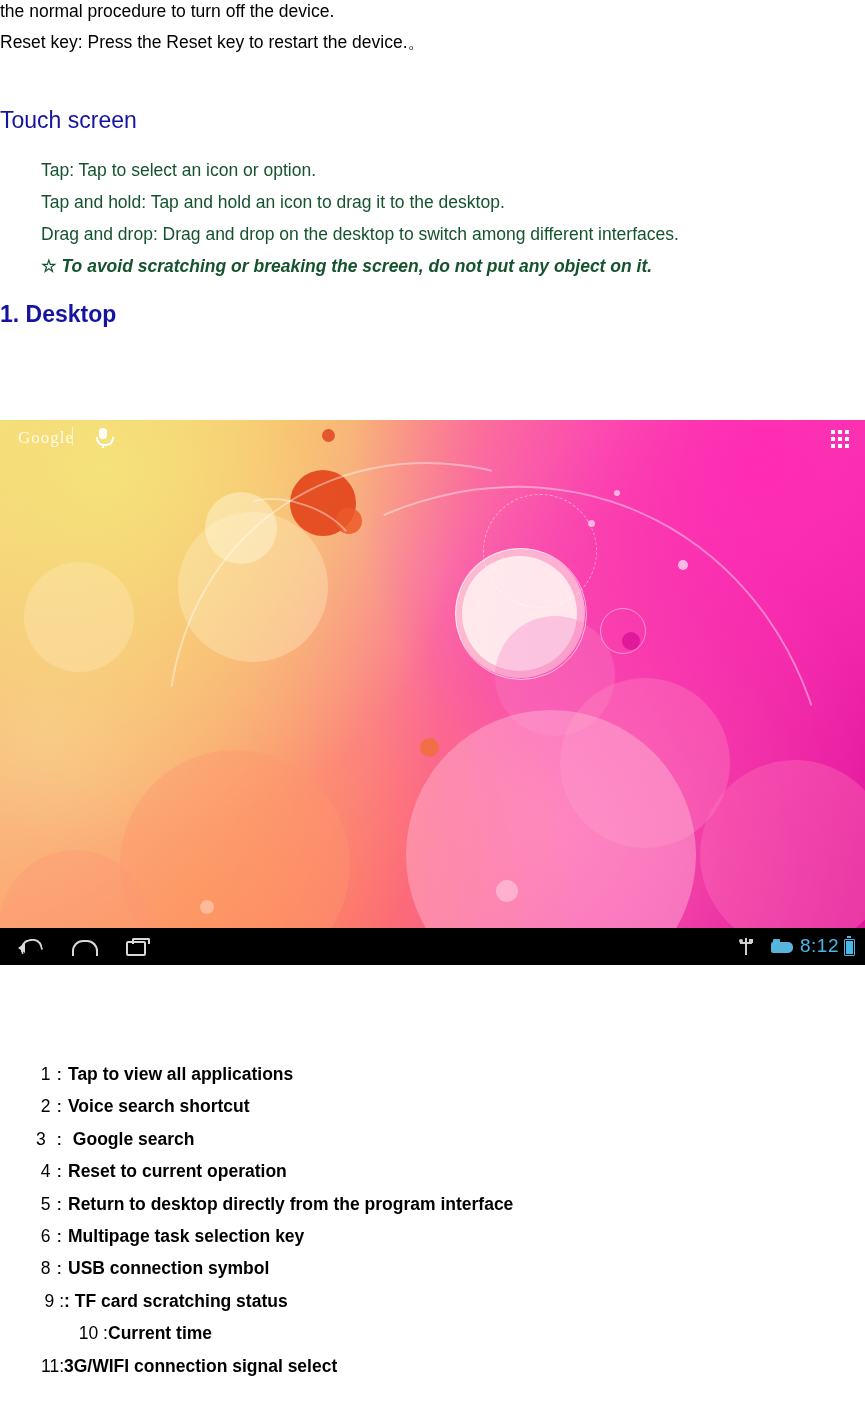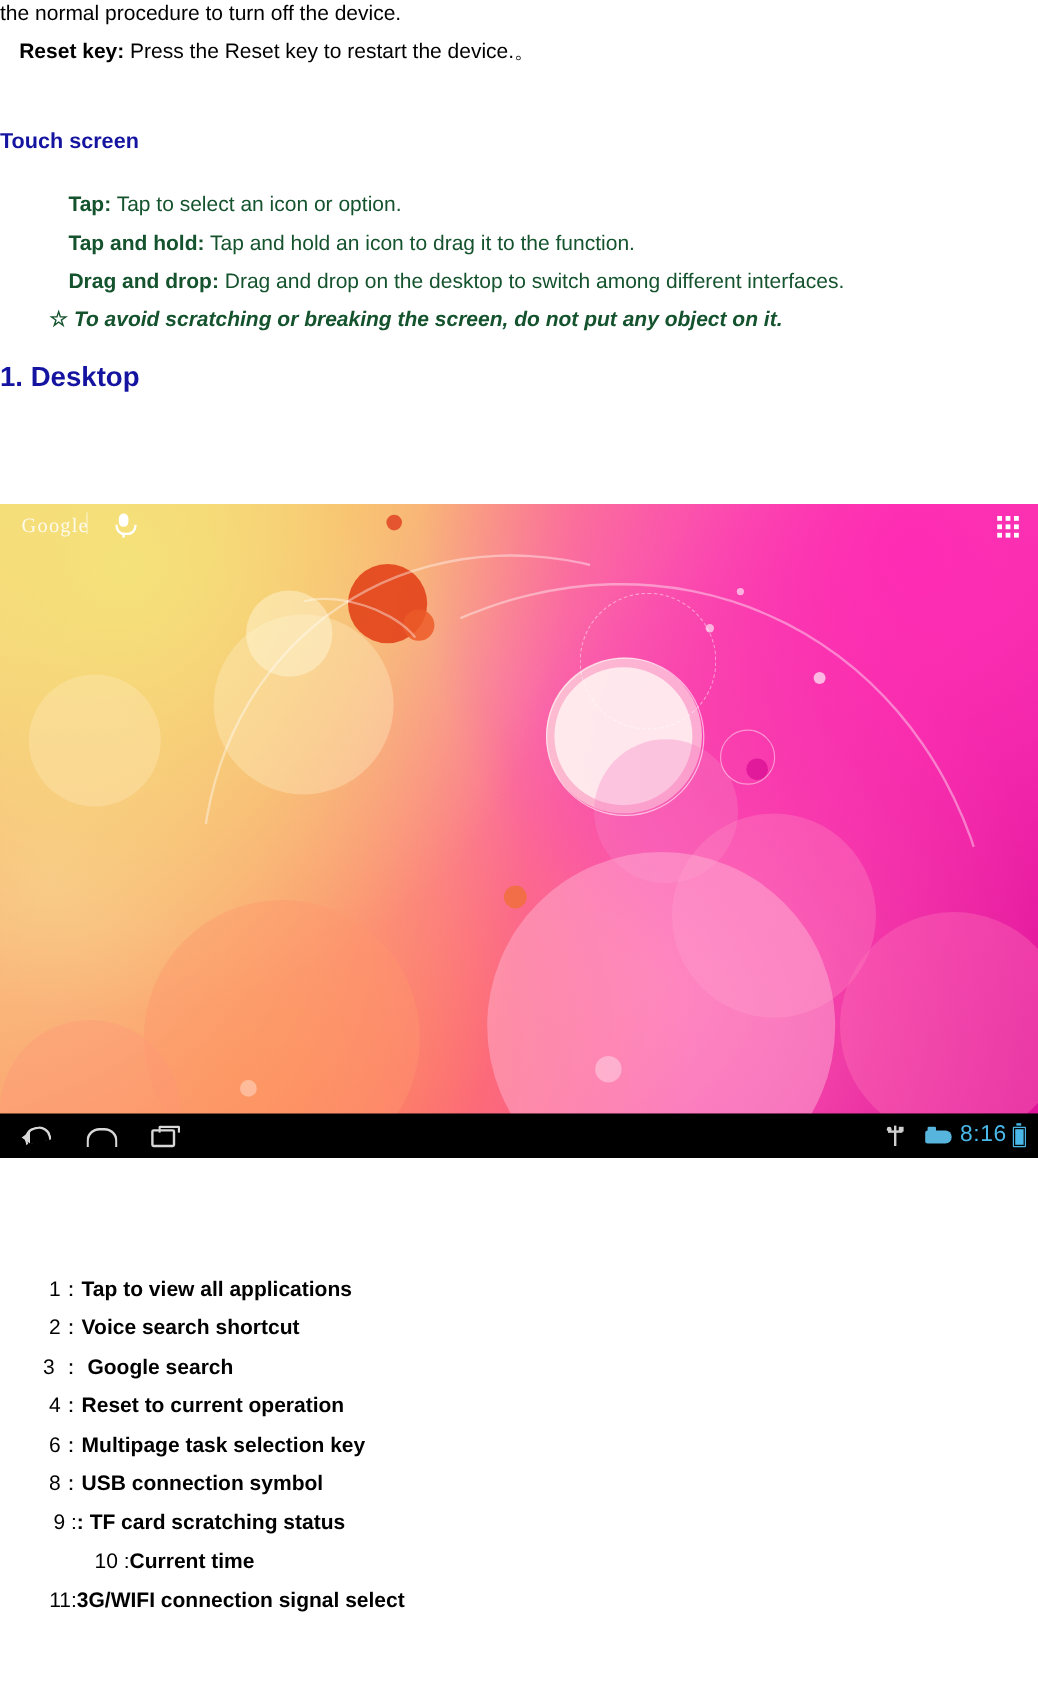--- a/index.html
+++ b/index.html
@@ -19,38 +19,38 @@
     width: 865px;
     height: 1417px;
     box-sizing: border-box;
   }
   .txt {
     font-family: "Liberation Sans", sans-serif;
     font-size: 17.5px;
     color: #000000;
     line-height: 1.55;
   }
-  .b { font-weight: bold; margin-left: 16px; }
+  .b { font-weight: normal; }
   .line1 {
     position: absolute;
     left: 0px;
     top: -2px;
   }
   .line2 {
     position: absolute;
     left: 0px;
     top: 29px;
   }
   .heading-touch {
     position: absolute;
     left: 0px;
     top: 107px;
     font-family: "Liberation Sans", sans-serif;
-    font-size: 18px;
-    font-weight: bold;
+    font-size: 23px;
+    font-weight: normal;
     color: #1414a0;
   }
   .ind {
     position: absolute;
     left: 41px;
     font-family: "Liberation Sans", sans-serif;
     font-size: 17.5px;
     color: #14532d;
   }
   .l-tap { top: 160px; }
@@ -358,21 +358,21 @@
     <span class="b">Reset key:</span><span> Press the Reset key to restart the device.。</span>
   </div>
 
   <div class="heading-touch">Touch screen</div>
 
   <div class="ind l-tap">
     <span class="b">Tap:</span><span> Tap to select an icon or option.</span>
   </div>
 
   <div class="ind l-taphold">
-    <span class="b">Tap and hold:</span><span> Tap and hold an icon to drag it to the function.</span>
+    <span class="b">Tap and hold:</span><span> Tap and hold an icon to drag it to the desktop.</span>
   </div>
 
   <div class="ind l-drag">
     <span class="b">Drag and drop:</span><span> Drag and drop on the desktop to switch among different interfaces.</span>
   </div>
 
   <div class="ind l-star">
     <span class="star-glyph">☆</span><span> To avoid scratching or breaking the screen, do not put any object on it.</span>
   </div>
 
@@ -443,39 +443,42 @@
         <span class="r2"></span>
           <span class="r1"></span>
       </div>
       <div class="sys-usb">
         <span class="stem2"></span>
           <span class="arm1"></span>
           <span class="dot1"></span>
           <span class="dot2"></span>
       </div>
       <div class="sys-tf"></div>
-      <div class="sys-clock">8:16</div>
+      <div class="sys-clock">8:12</div>
       <div class="sys-batt"></div>
     </div>
   </div>
 
   <div class="legend">
     <div class="legend-row">
       <span class="legend-num" style="width:68px;">1：</span><span class="legend-text">Tap to view all applications</span>
     </div>
     <div class="legend-row">
       <span class="legend-num" style="width:68px;">2：</span><span class="legend-text">Voice search shortcut</span>
     </div>
     <div class="legend-row">
       <span class="legend-num" style="width:68px;">3 ：</span><span class="legend-text"> Google search</span>
     </div>
     <div class="legend-row">
       <span class="legend-num" style="width:68px;">4：</span><span class="legend-text">Reset to current operation</span>
     </div>
     <div class="legend-row">
+      <span class="legend-num" style="width:68px;">5：</span><span class="legend-text">Return to desktop directly from the program interface</span>
+    </div>
+    <div class="legend-row">
       <span class="legend-num" style="width:68px;">6：</span><span class="legend-text">Multipage task selection key</span>
     </div>
     <div class="legend-row">
       <span class="legend-num" style="width:68px;">8：</span><span class="legend-text">USB connection symbol</span>
     </div>
     <div class="legend-row">
       <span class="legend-num" style="width:64px;">9 : </span><span class="legend-text">: TF card scratching status</span>
     </div>
     <div class="legend-row">
       <span class="legend-num" style="width:64px;padding-left:44px;">10 : </span><span class="legend-text">Current time</span>

